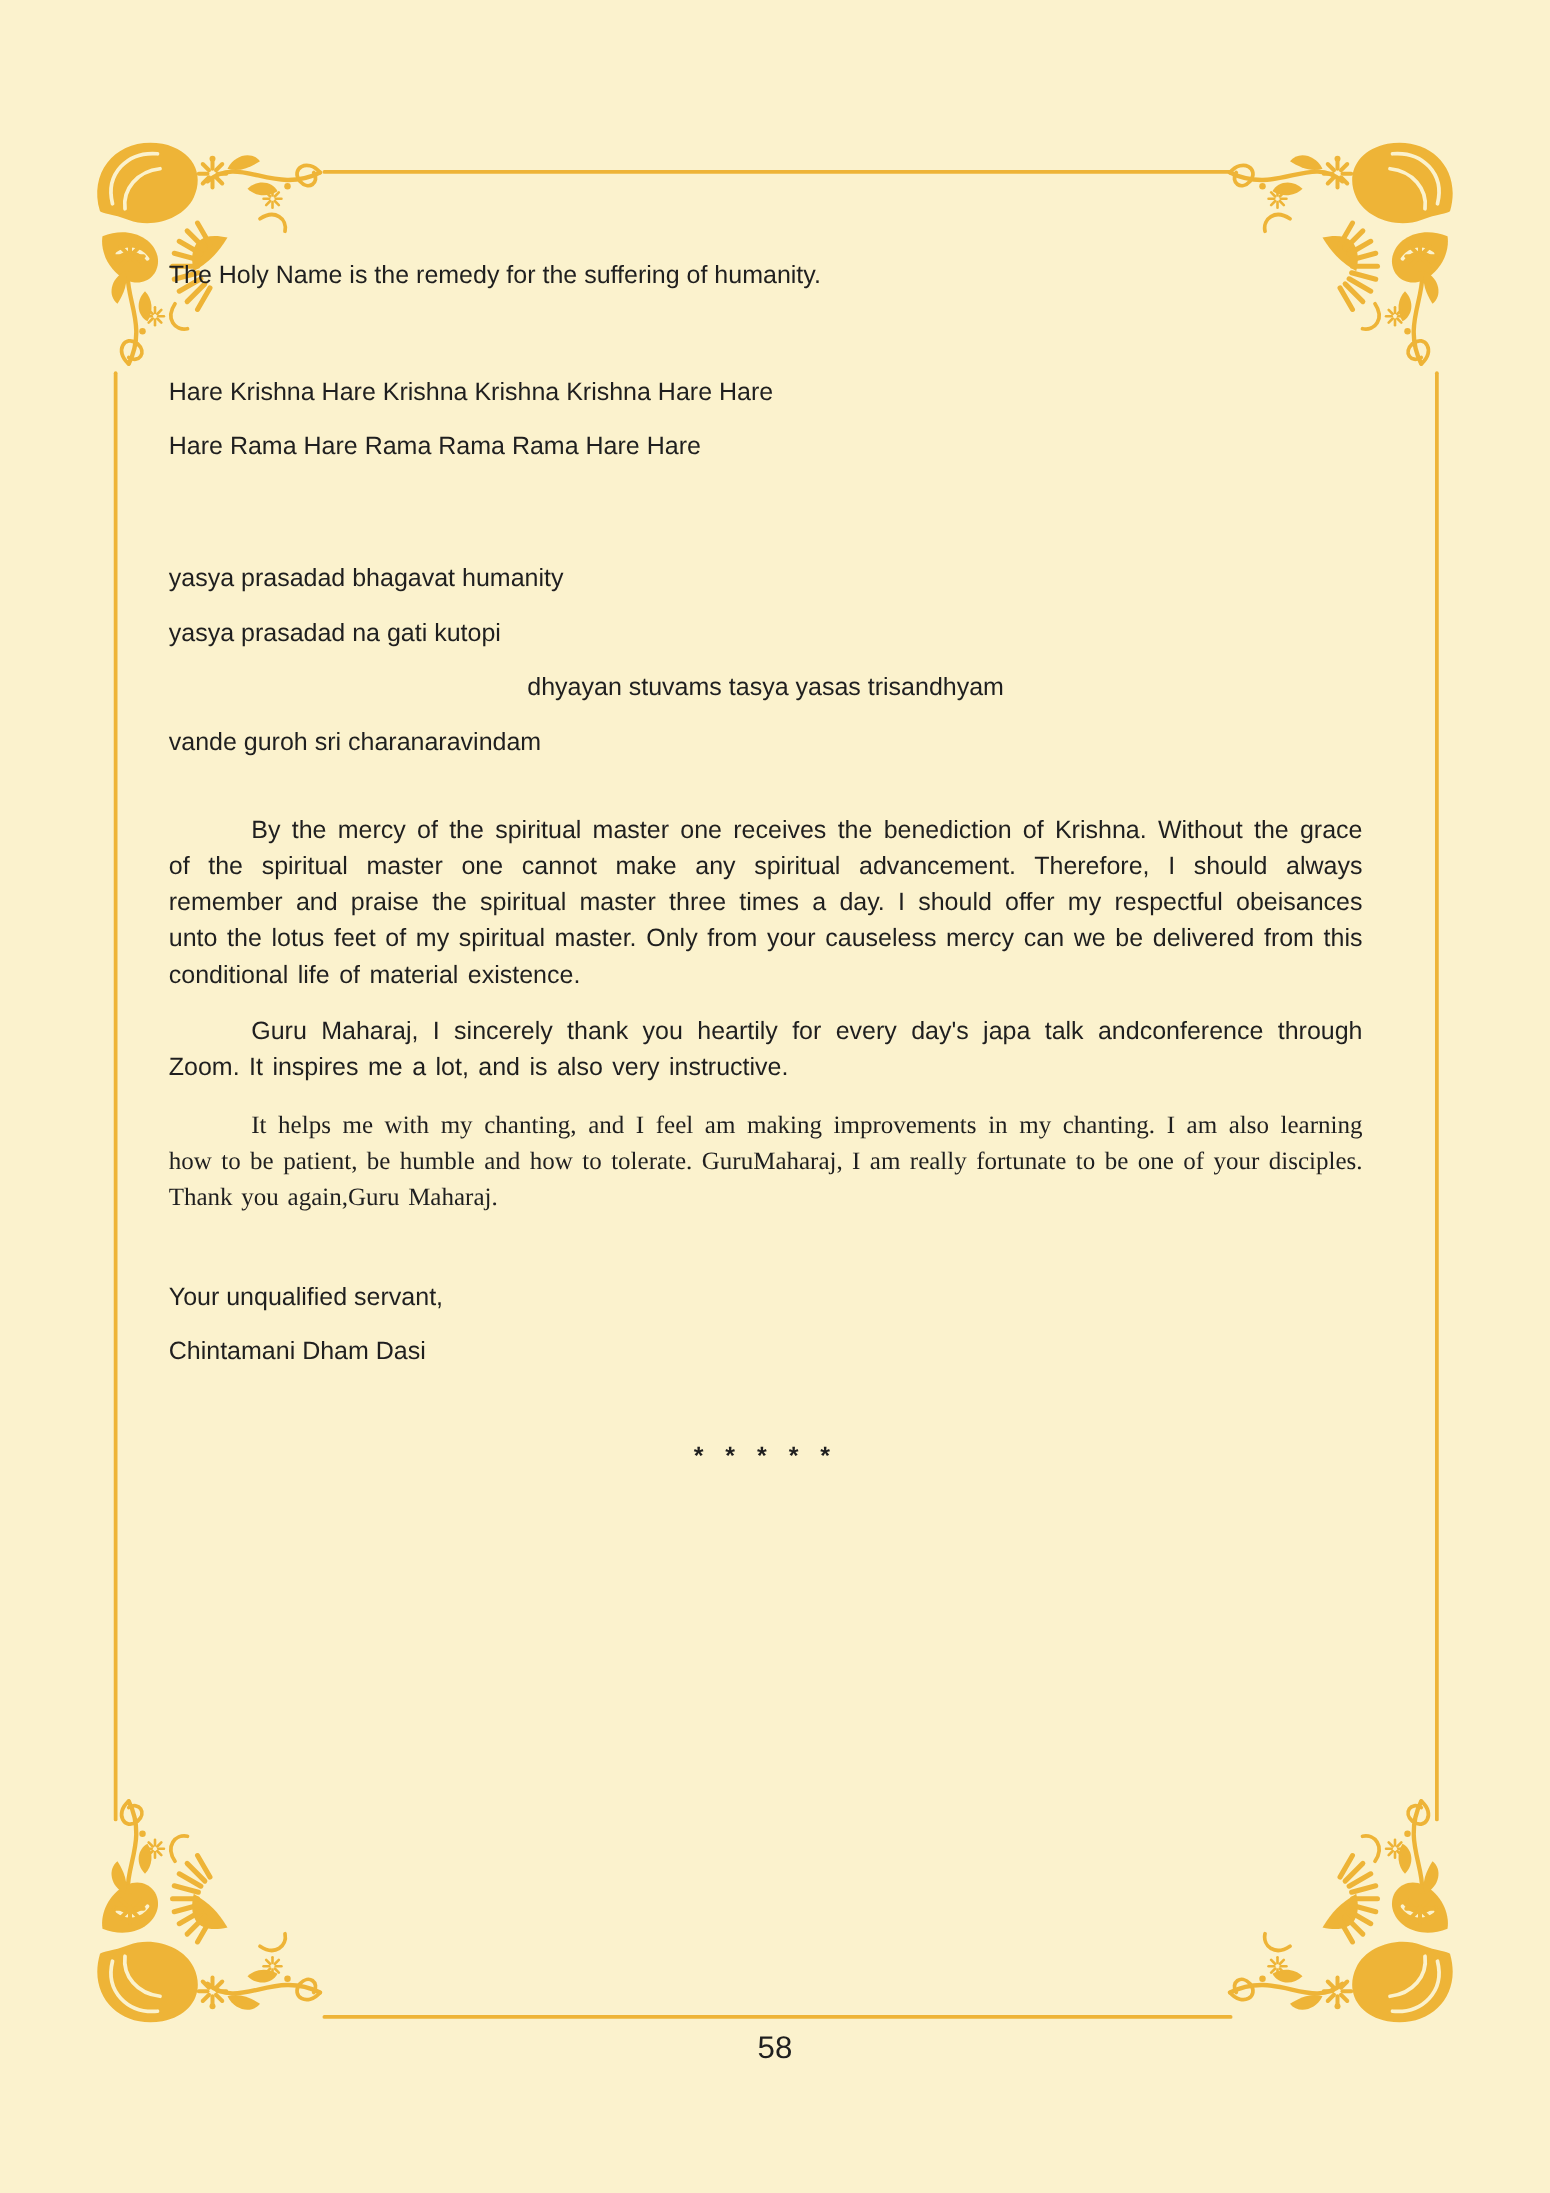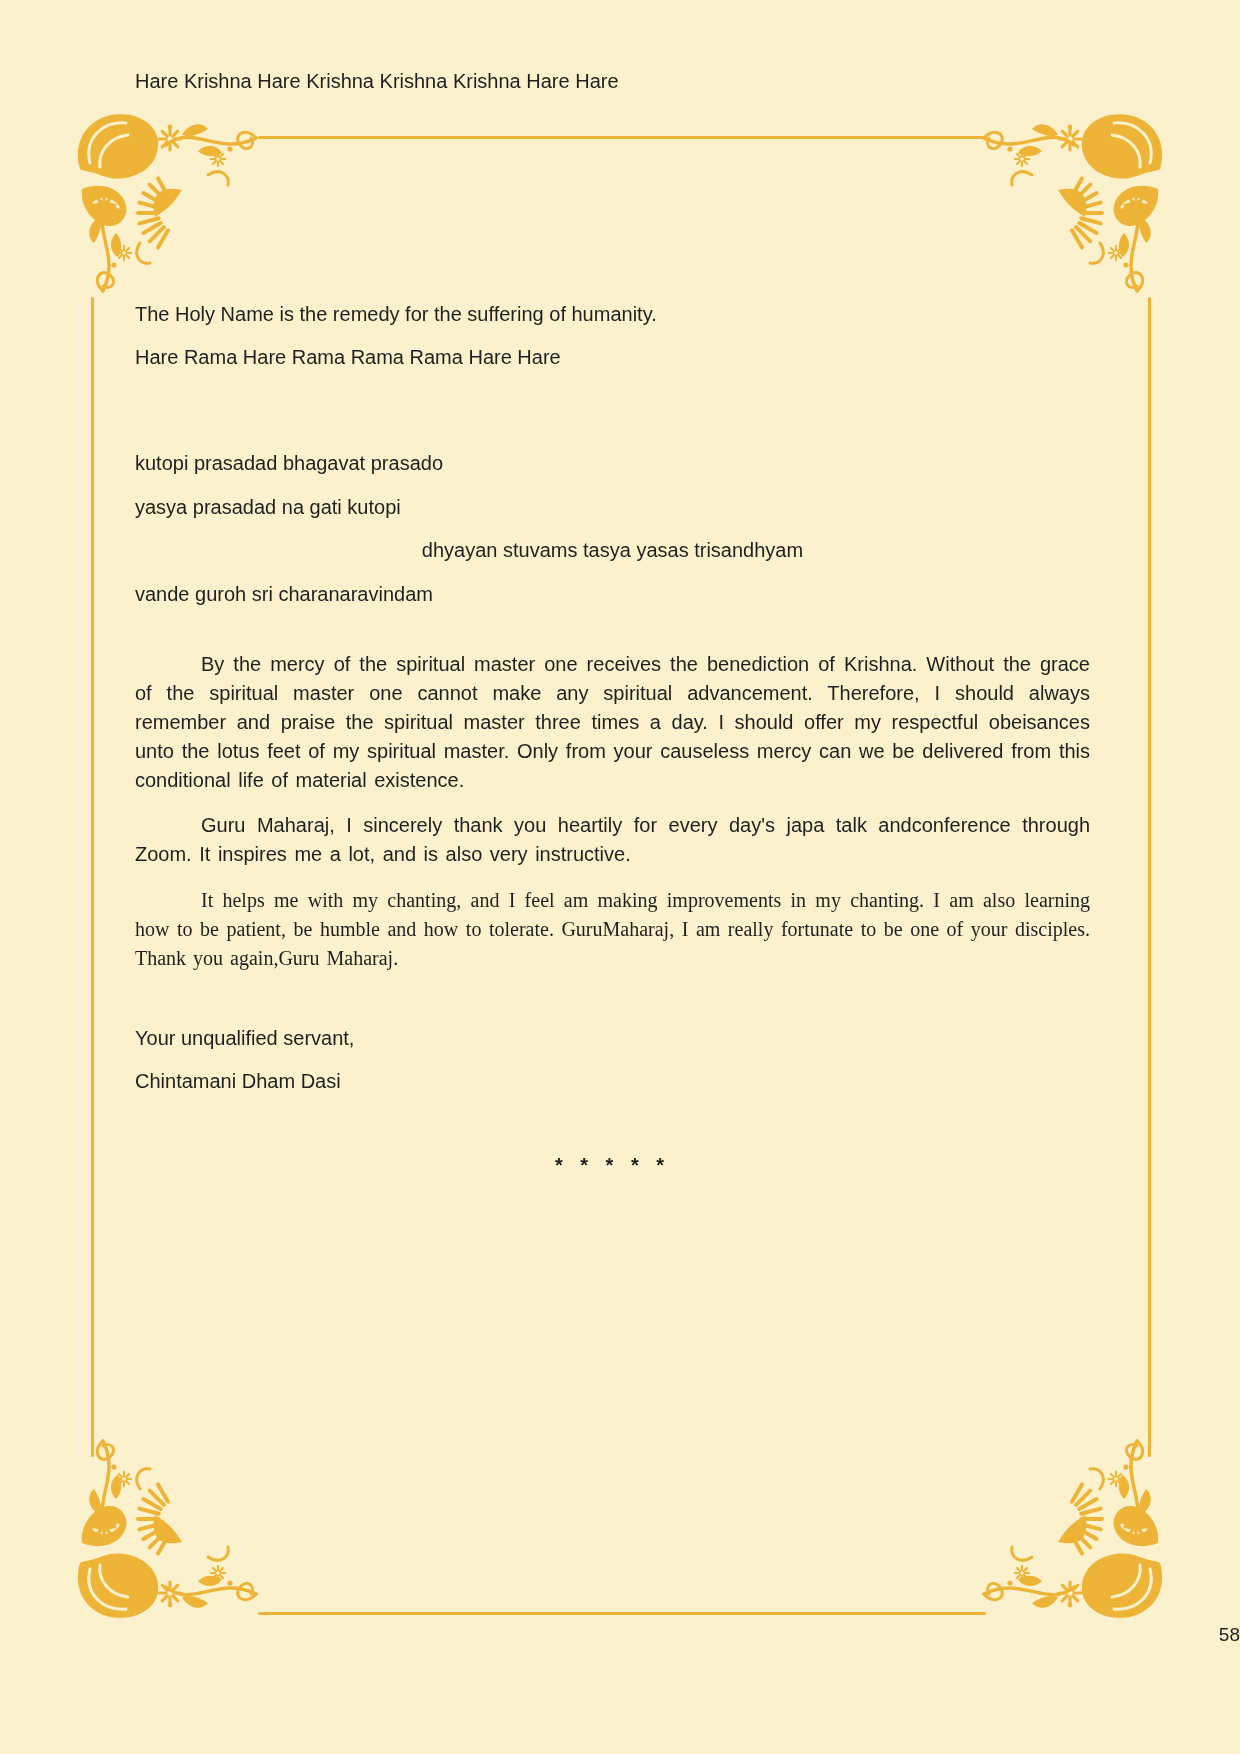--- a/index.html
+++ b/index.html
@@ -58,22 +58,22 @@
     margin-top: 58px !important;
     text-align: center;
     font-weight: 700;
     font-size: 20px;
     letter-spacing: 6px;
     line-height: 26px;
   }
   .page-number {
     position: absolute;
     left: 0; top: 1624px; width: 1240px;
-    text-align: right;
-    font-size: 19px;
+    text-align: center;
+    font-size: 25px;
     color: #1F1F1F;
   }
 </style>
 </head>
 <body>
 
 <div class="page">
 
   <svg width="0" height="0" style="position:absolute" aria-hidden="true">
     <defs>
@@ -158,26 +158,26 @@
         <use href="#corner-flourish"></use>
       </svg>
   </div>
   <div class="corner br">
     <svg>
         <use href="#corner-flourish"></use>
       </svg>
   </div>
 
   <div class="content">
+    <p class="line opening">The Holy Name is the remedy for the suffering of humanity.</p>
+
     <p class="line mantra-1">Hare Krishna Hare Krishna Krishna Krishna Hare Hare</p>
-
-    <p class="line opening">The Holy Name is the remedy for the suffering of humanity.</p>
     <p class="line mantra-2">Hare Rama Hare Rama Rama Rama Hare Hare</p>
 
-    <p class="line verse-1">kutopi prasadad bhagavat prasado</p>
+    <p class="line verse-1">yasya prasadad bhagavat humanity</p>
     <p class="line verse-2">yasya prasadad na gati kutopi</p>
     <p class="line verse-3">dhyayan stuvams tasya yasas trisandhyam</p>
     <p class="line verse-4">vande guroh sri charanaravindam</p>
 
     <p class="para para-1">By the mercy of the spiritual master one receives the benediction of Krishna. Without the grace of the spiritual master one cannot make any spiritual advancement. Therefore, I should always remember and praise the spiritual master three times a day. I should offer my respectful obeisances unto the lotus feet of my spiritual master. Only from your causeless mercy can we be delivered from this conditional life of material existence.</p>
     <p class="para para-2">Guru Maharaj, I sincerely thank you heartily for every day's japa talk andconference through Zoom. It inspires me a lot, and is also very instructive.</p>
     <p class="para para-3">It helps me with my chanting, and I feel am making improvements in my chanting. I am also learning how to be patient, be humble and how to tolerate. GuruMaharaj, I am really fortunate to be one of your disciples. Thank you again,Guru Maharaj.</p>
 
     <p class="line sig-1">Your unqualified servant,</p>
     <p class="line sig-2">Chintamani Dham Dasi</p>

